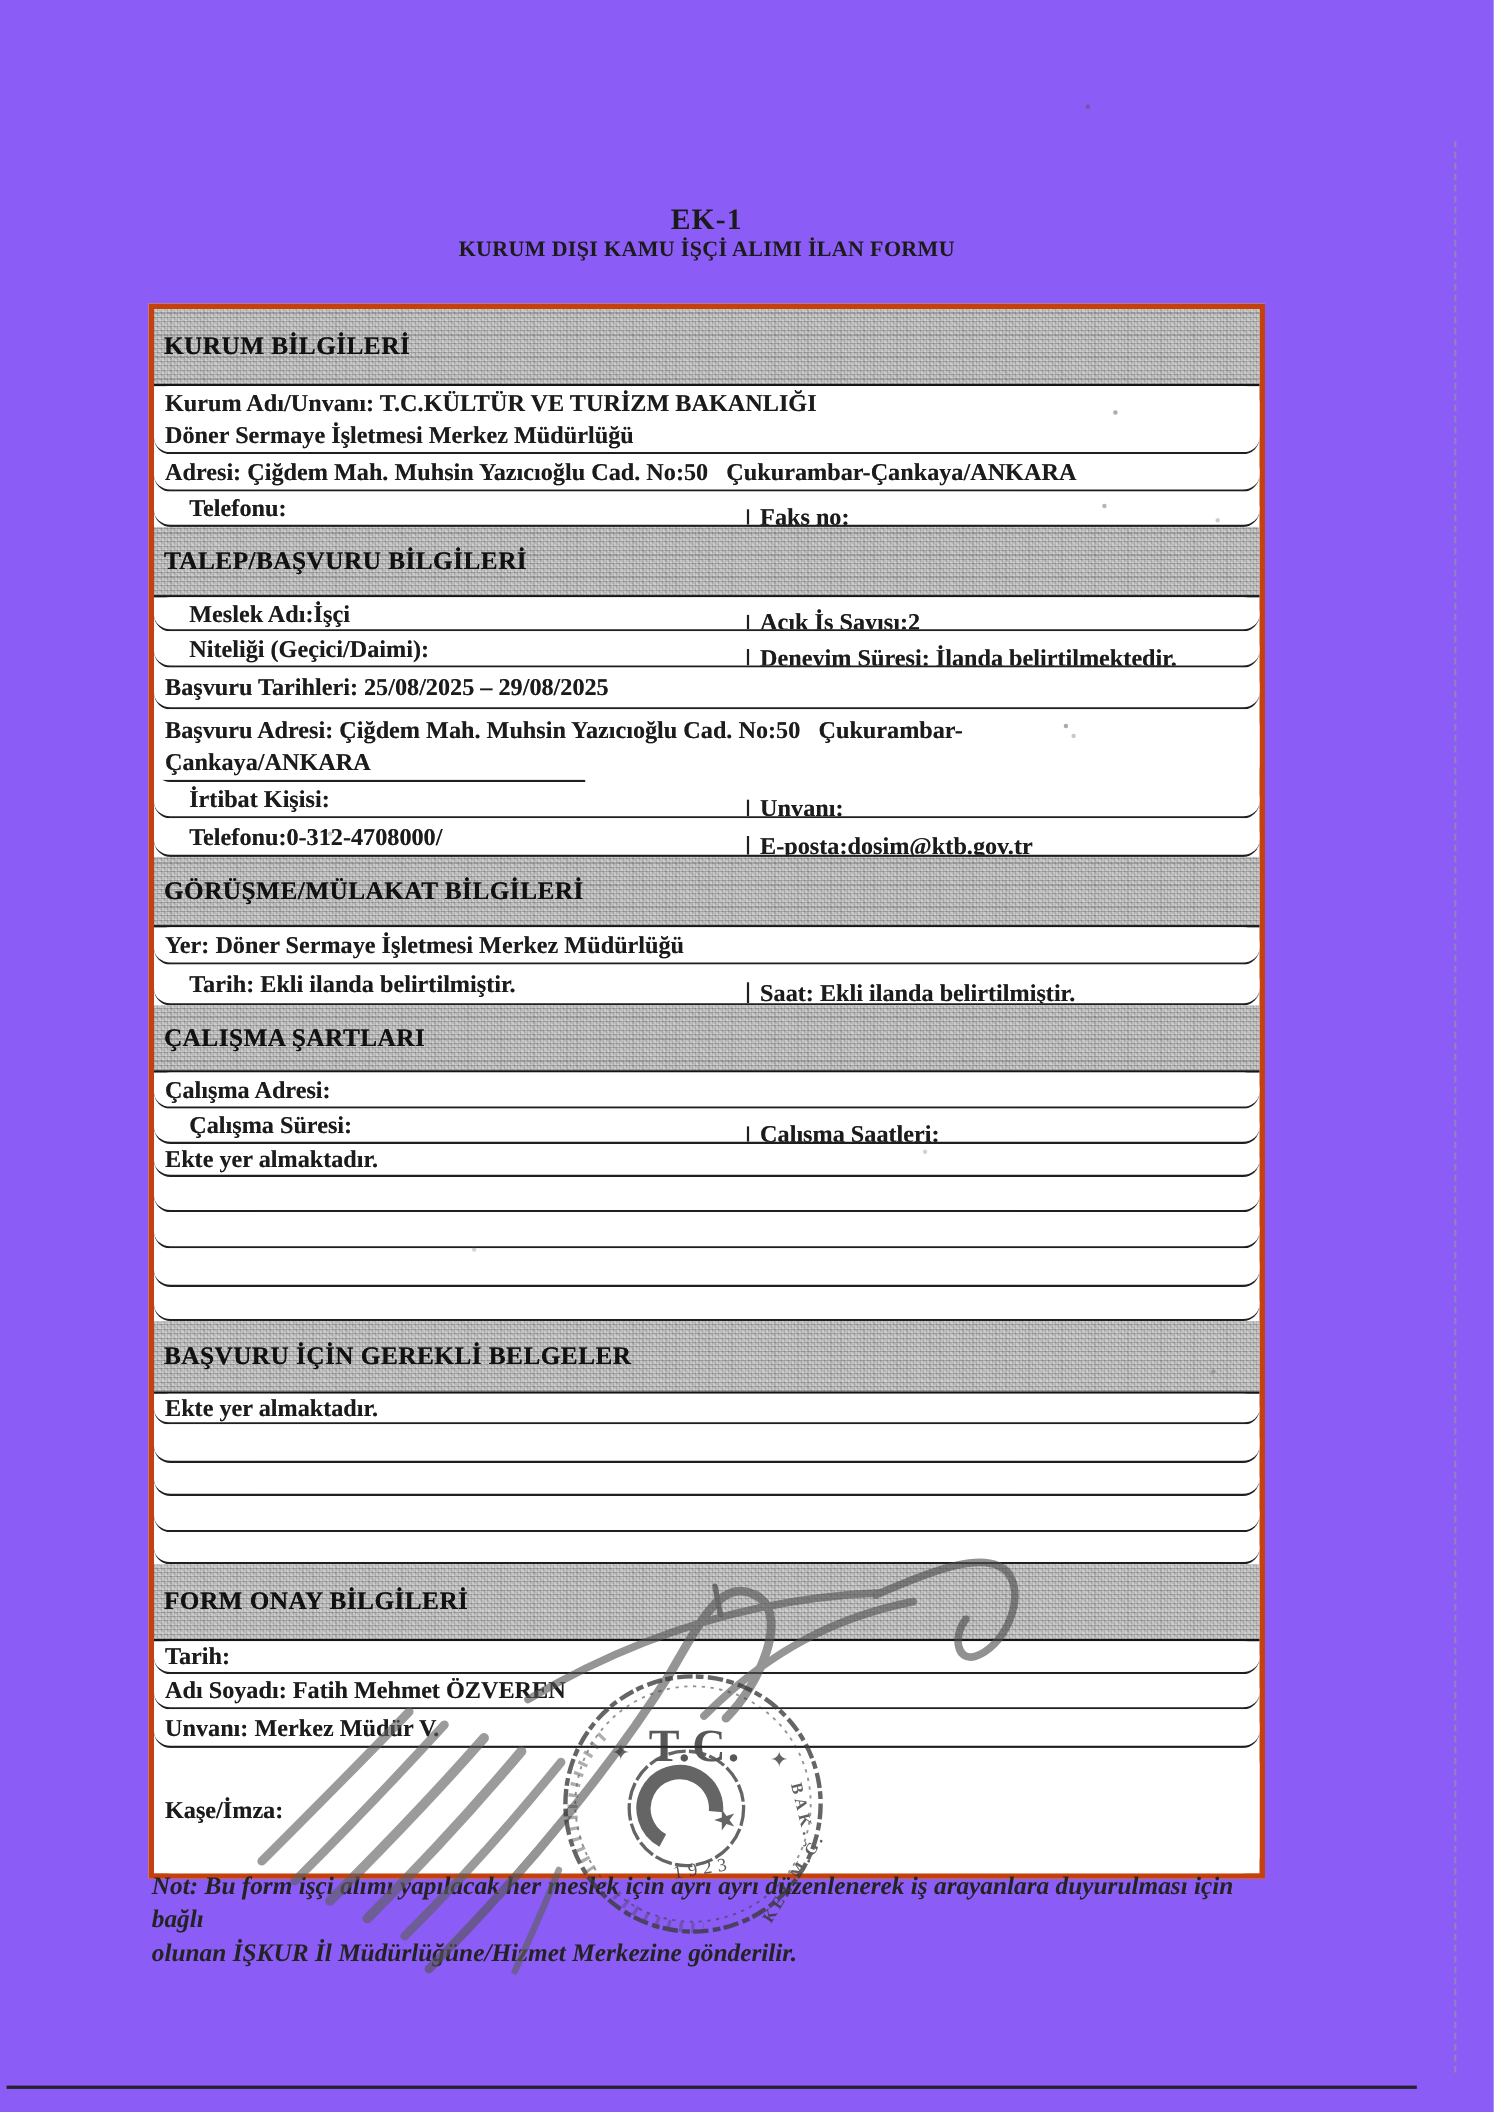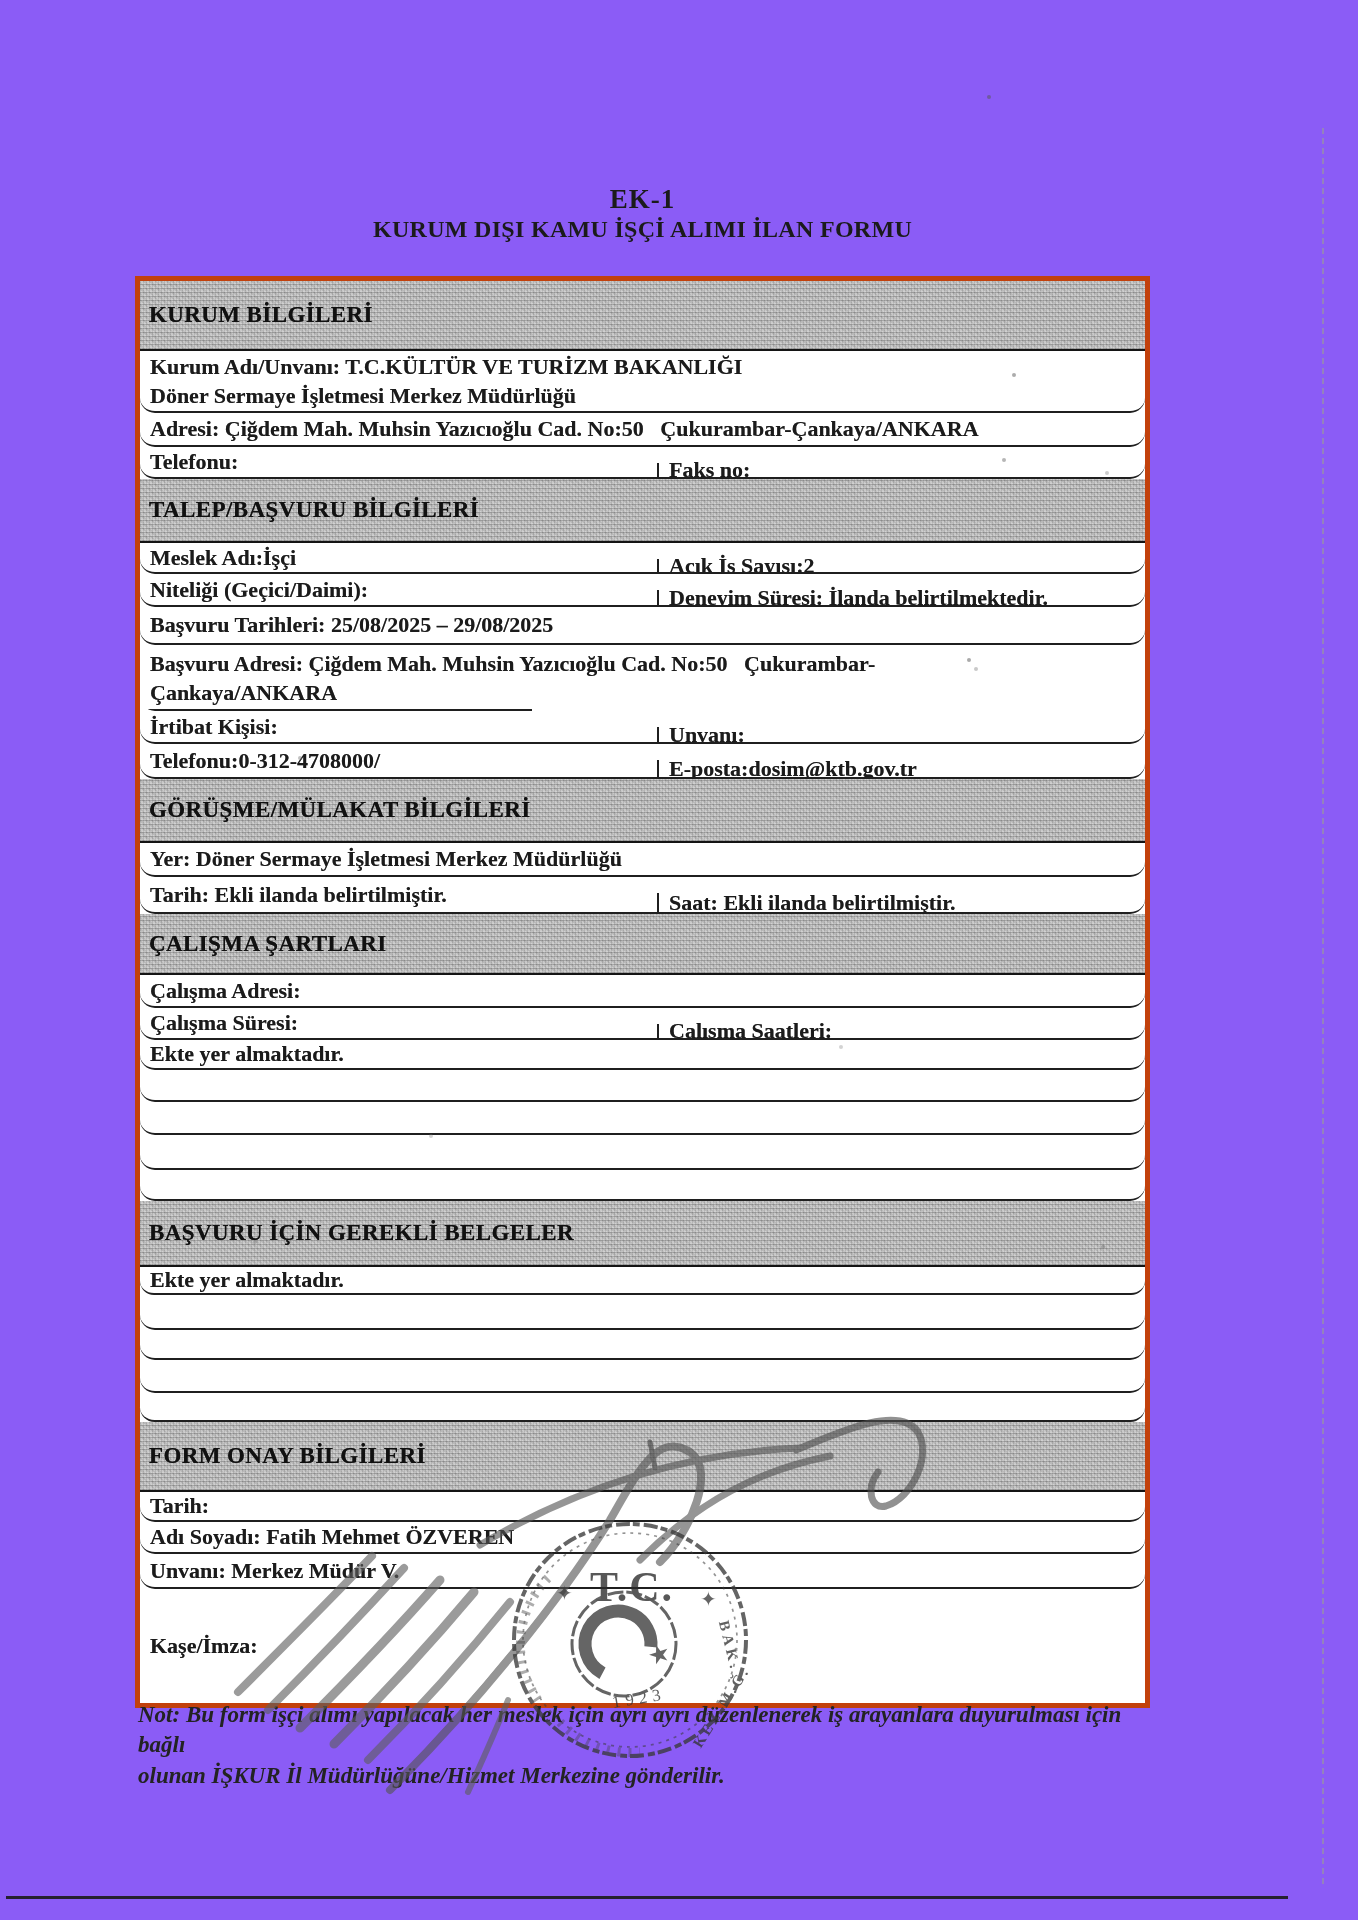--- a/index.html
+++ b/index.html
@@ -7,38 +7,38 @@
     position:relative;width:1358px;height:1920px;background:#8b5cf6;
     font-family:"Liberation Serif","DejaVu Serif",serif;color:#1b1b1b;
     overflow:hidden;margin:0 auto;
   }
   .doc-code{
     position:absolute;left:135px;top:184px;width:1015px;text-align:center;
     font-size:27px;font-weight:700;letter-spacing:1px;
   }
   .doc-title{
     position:absolute;left:135px;top:216px;width:1015px;text-align:center;
-    font-size:24px;font-weight:700;letter-spacing:.3px;
+    font-size:20px;font-weight:700;letter-spacing:.3px;
   }
   .form-table{
     position:absolute;left:135px;top:276px;width:1015px;height:1432px;
     border:5px solid #c2410c;box-sizing:border-box;
     display:flex;flex-direction:column;background:#fff;
   }
   .row{
     box-sizing:border-box;border-bottom:2px solid #1f1f1f;
     display:flex;align-items:center;padding-left:10px;
     font-size:22px;font-weight:700;white-space:nowrap;overflow:hidden;
     position:relative;flex:none;background:#fff;
     text-shadow:0 0 .5px rgba(20,20,20,.55);
     border-radius:15px;
   }
   .row.multiline{flex-direction:column;align-items:flex-start;justify-content:center;line-height:1.32;}
   .row.split{padding-left:0;align-items:stretch;}
-  .cell-l{width:517px;display:flex;align-items:center;padding-left:10px;box-sizing:border-box;}
+  .cell-l{width:517px;display:flex;align-items:center;padding-left:10px;box-sizing:border-box;margin-left:22px;}
   .cell-r{flex:1;border-left:2.5px solid #1f1f1f;display:flex;align-items:center;padding-left:10px;box-sizing:border-box;margin-top:16px;}
   .row.noline{border-bottom:none;}
   .partial-line{position:absolute;left:0;bottom:0;width:392px;height:2px;background:#1f1f1f;}
   .band{
     box-sizing:border-box;border-bottom:2.5px solid #141414;
     display:flex;align-items:center;padding-left:9px;flex:none;
     font-size:23px;font-weight:700;letter-spacing:.4px;color:#111;
     background-color:#c3c3c3;
     background-image:
       repeating-linear-gradient(0deg, rgba(0,0,0,.17) 0 1px, rgba(255,255,255,.15) 1px 2px, rgba(0,0,0,0) 2px 4px),

